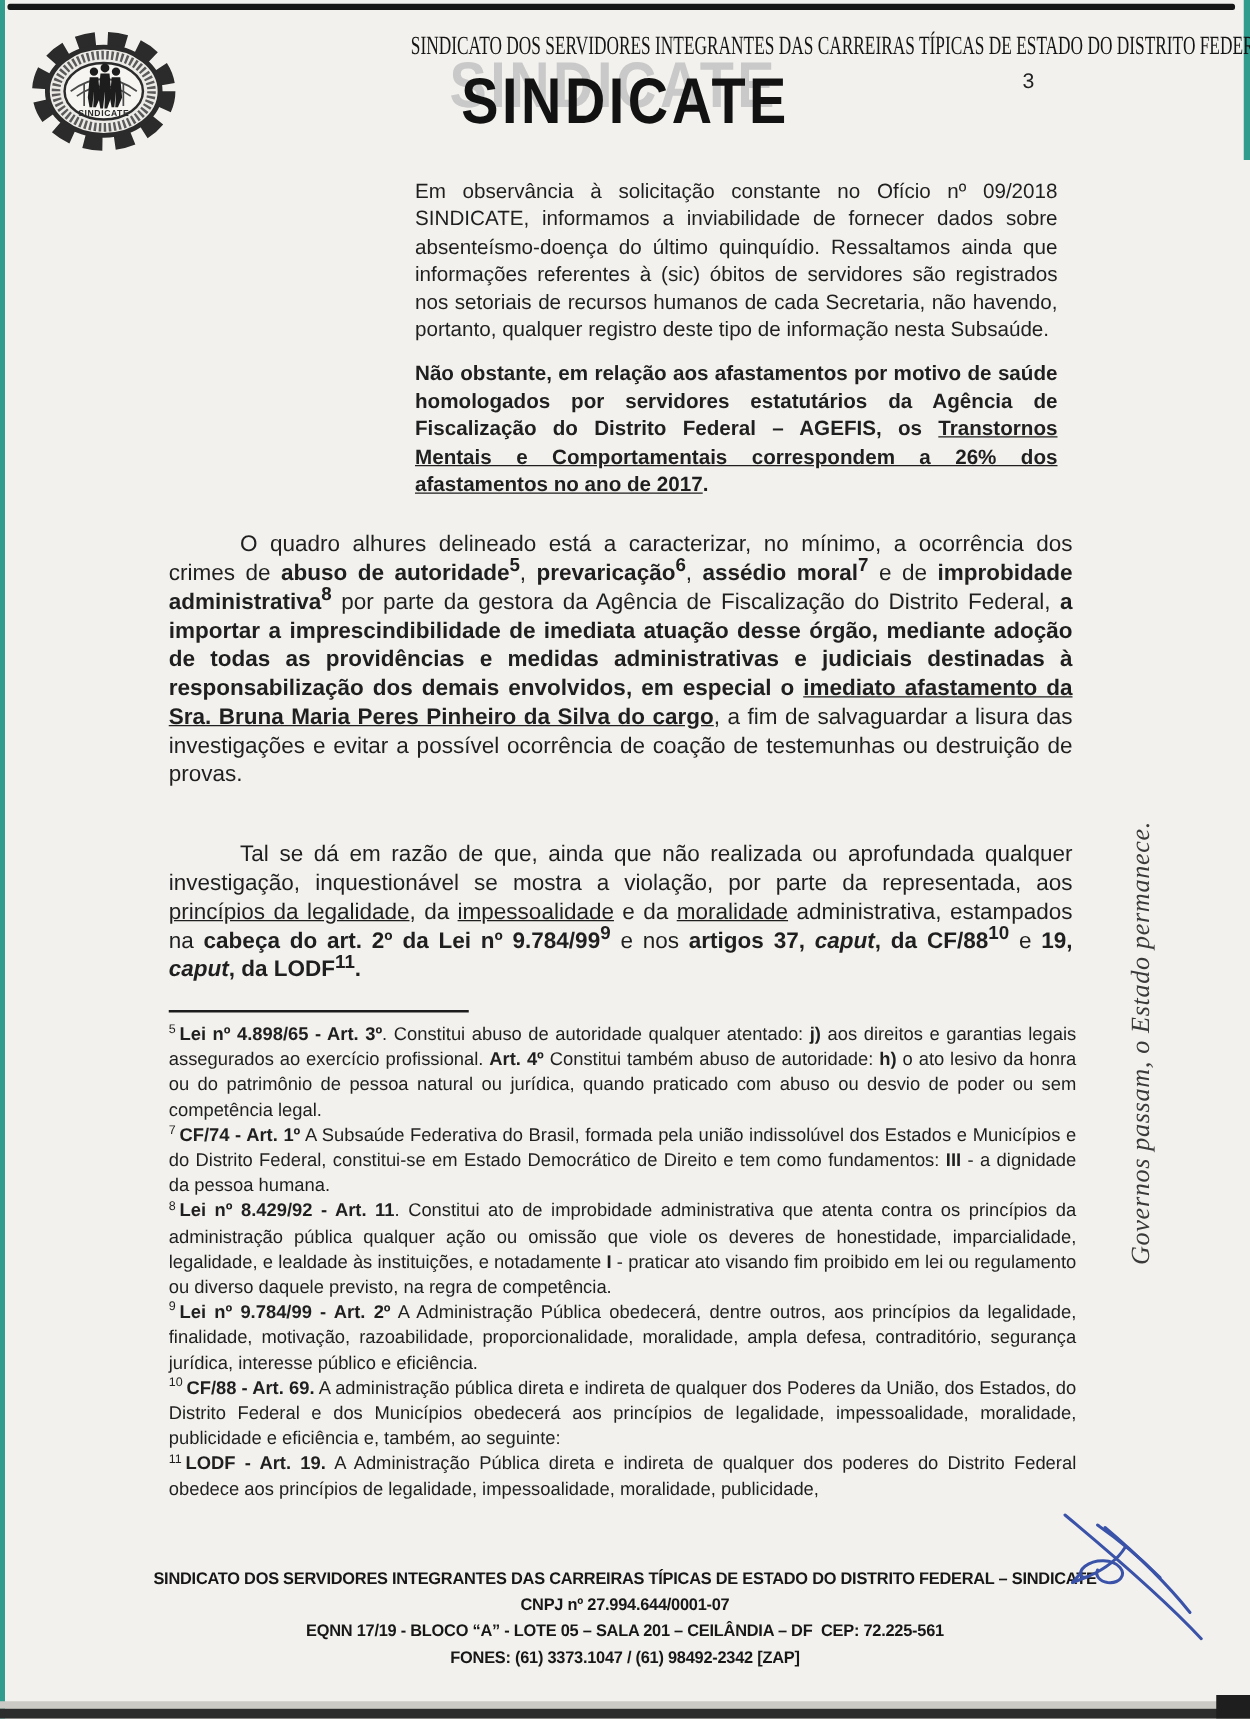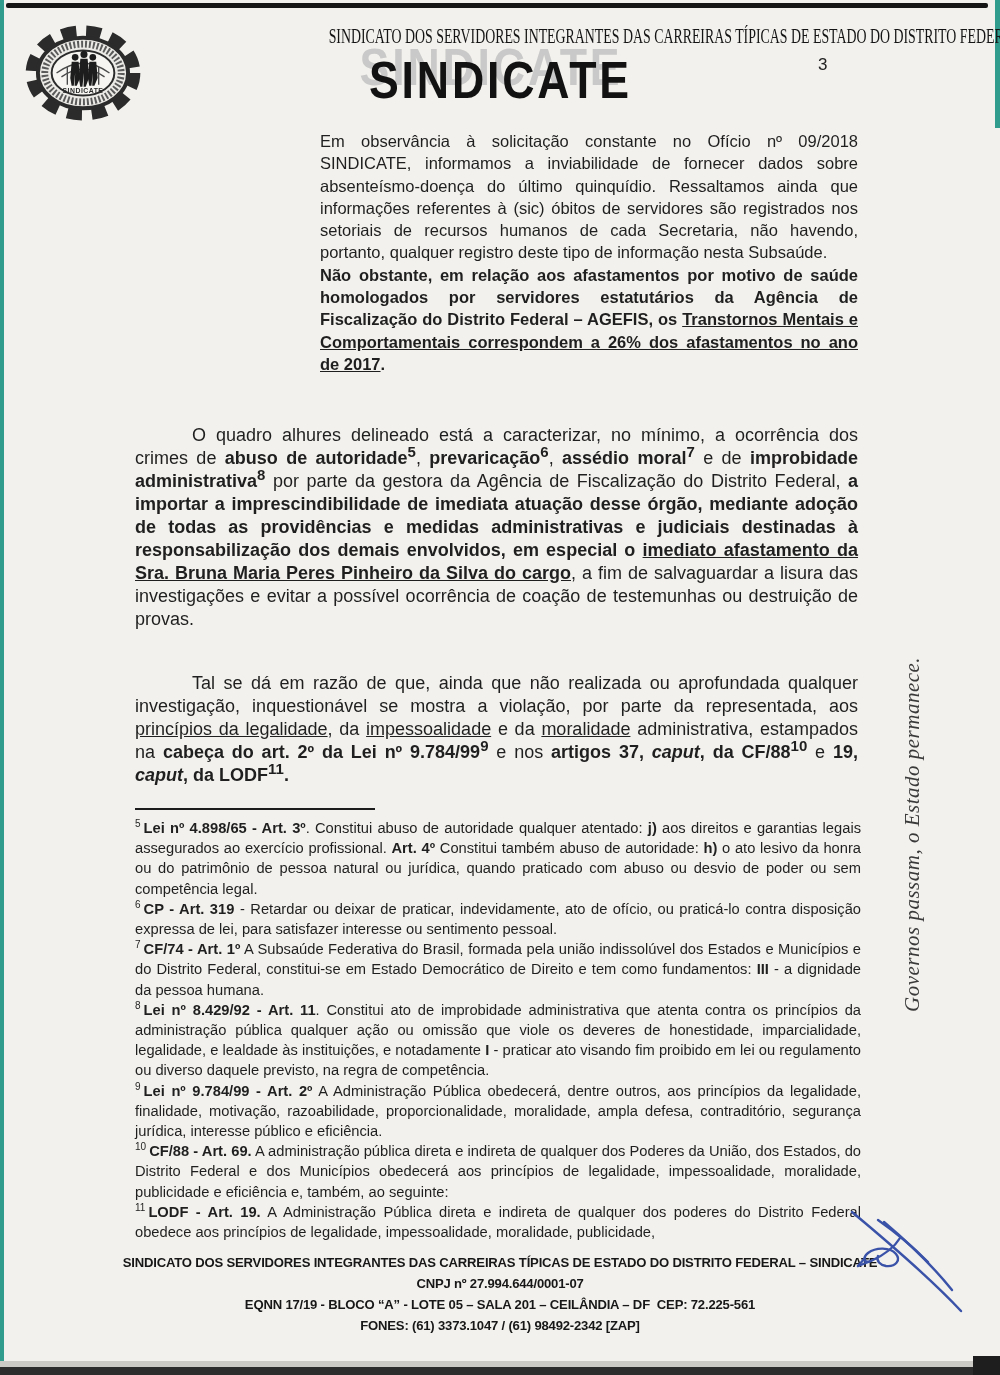--- a/index.html
+++ b/index.html
@@ -33,21 +33,21 @@
   .wm.ghost{
     position:absolute;left:50%;top:0;color:#c3c3c3;
     transform:translateX(-50%) translate(-9px,-13px) scale(0.95,1.1);
     opacity:.85;
   }
   .wm.main{position:relative;color:#121212;}
   .page-number{position:absolute;left:818px;top:55px;font-size:17px;color:#222;}
 
   
   .quote{position:absolute;left:320px;top:130px;width:538px;font-size:16.5px;line-height:22.3px;text-align:justify;}
-  .quote p{margin:0;}
+  .quote p{margin:12px;}
 
   
   .body-para{position:absolute;left:135px;width:723px;margin:0;font-size:18px;line-height:23px;text-align:justify;text-indent:57px;}
   #para1{top:424px;}
   #para2{top:672px;}
 
   
   .fn-sep{position:absolute;left:135px;top:808px;width:240px;border-top:2px solid #1c1c1c;}
   .footnotes{position:absolute;left:135px;top:818px;width:726px;font-size:14.7px;line-height:20.2px;text-align:justify;}
   .footnote{margin:0;}
@@ -118,21 +118,20 @@
     <p><span style="font-weight: bold;">Não obstante, em relação aos afastamentos por motivo de saúde homologados por servidores estatutários da Agência de Fiscalização do Distrito Federal – AGEFIS, os </span><span style="font-weight: bold; text-decoration: underline;">Transtornos Mentais e Comportamentais correspondem a 26% dos afastamentos no ano de 2017</span><span style="font-weight: bold;">.</span></p>
   </div>
 
   <p class="body-para" id="para1"><span>O quadro alhures delineado está a caracterizar, no mínimo, a ocorrência dos crimes de </span><span style="font-weight: bold;">abuso de autoridade</span><sup style="font-weight: bold;">5</sup><span>, </span><span style="font-weight: bold;">prevaricação</span><sup style="font-weight: bold;">6</sup><span>, </span><span style="font-weight: bold;">assédio moral</span><sup style="font-weight: bold;">7</sup><span> e de </span><span style="font-weight: bold;">improbidade administrativa</span><sup style="font-weight: bold;">8</sup><span> por parte da gestora da Agência de Fiscalização do Distrito Federal, </span><span style="font-weight: bold;">a importar a imprescindibilidade de imediata atuação desse órgão, mediante adoção de todas as providências e medidas administrativas e judiciais destinadas à responsabilização dos demais envolvidos, em especial o </span><span style="font-weight: bold; text-decoration: underline;">imediato afastamento da Sra. Bruna Maria Peres Pinheiro da Silva do cargo</span><span>, a fim de salvaguardar a lisura das investigações e evitar a possível ocorrência de coação de testemunhas ou destruição de provas.</span></p>
   <p class="body-para" id="para2"><span>Tal se dá em razão de que, ainda que não realizada ou aprofundada qualquer investigação, inquestionável se mostra a violação, por parte da representada, aos </span><span style="text-decoration: underline;">princípios da legalidade</span><span>, da </span><span style="text-decoration: underline;">impessoalidade</span><span> e da </span><span style="text-decoration: underline;">moralidade</span><span> administrativa, estampados na </span><span style="font-weight: bold;">cabeça do art. 2º da Lei nº 9.784/99</span><sup style="font-weight: bold;">9</sup><span> e nos </span><span style="font-weight: bold;">artigos 37, </span><span style="font-weight: bold; font-style: italic;">caput</span><span style="font-weight: bold;">, da CF/88</span><sup style="font-weight: bold;">10</sup><span> e </span><span style="font-weight: bold;">19, </span><span style="font-weight: bold; font-style: italic;">caput</span><span style="font-weight: bold;">, da LODF</span><sup style="font-weight: bold;">11</sup><span style="font-weight: bold;">.</span></p>
 
   <div class="fn-sep"></div>
   <div class="footnotes">
     <div class="footnote"><sup>5</sup><span><span style="font-weight: bold;">Lei nº 4.898/65 - Art. 3º</span><span>. Constitui abuso de autoridade qualquer atentado: </span><span style="font-weight: bold;">j)</span><span> aos direitos e garantias legais assegurados ao exercício profissional. </span><span style="font-weight: bold;">Art. 4º</span><span> Constitui também abuso de autoridade: </span><span style="font-weight: bold;">h)</span><span> o ato lesivo da honra ou do patrimônio de pessoa natural ou jurídica, quando praticado com abuso ou desvio de poder ou sem competência legal.</span></span></div>
 
-    <div class="footnote"><sup>6</sup><span><span style="font-weight: bold;">CP - Art. 319</span><span> - Retardar ou deixar de praticar, indevidamente, ato de ofício, ou praticá-lo contra disposição expressa de lei, para satisfazer interesse ou sentimento pessoal.</span></span></div>
 
     <div class="footnote"><sup>7</sup><span><span style="font-weight: bold;">CF/74 - Art. 1º</span><span> A Subsaúde Federativa do Brasil, formada pela união indissolúvel dos Estados e Municípios e do Distrito Federal, constitui-se em Estado Democrático de Direito e tem como fundamentos: </span><span style="font-weight: bold;">III</span><span> - a dignidade da pessoa humana.</span></span></div>
 
     <div class="footnote"><sup>8</sup><span><span style="font-weight: bold;">Lei nº 8.429/92 - Art. 11</span><span>. Constitui ato de improbidade administrativa que atenta contra os princípios da administração pública qualquer ação ou omissão que viole os deveres de honestidade, imparcialidade, legalidade, e lealdade às instituições, e notadamente </span><span style="font-weight: bold;">I</span><span> - praticar ato visando fim proibido em lei ou regulamento ou diverso daquele previsto, na regra de competência.</span></span></div>
 
     <div class="footnote"><sup>9</sup><span><span style="font-weight: bold;">Lei nº 9.784/99 - Art. 2º</span><span> A Administração Pública obedecerá, dentre outros, aos princípios da legalidade, finalidade, motivação, razoabilidade, proporcionalidade, moralidade, ampla defesa, contraditório, segurança jurídica, interesse público e eficiência.</span></span></div>
 
     <div class="footnote"><sup>10</sup><span><span style="font-weight: bold;">CF/88 - Art. 69.</span><span> A administração pública direta e indireta de qualquer dos Poderes da União, dos Estados, do Distrito Federal e dos Municípios obedecerá aos princípios de legalidade, impessoalidade, moralidade, publicidade e eficiência e, também, ao seguinte:</span></span></div>
 
     <div class="footnote"><sup>11</sup><span><span style="font-weight: bold;">LODF - Art. 19.</span><span> A Administração Pública direta e indireta de qualquer dos poderes do Distrito Federal obedece aos princípios de legalidade, impessoalidade, moralidade, publicidade,</span></span></div>

